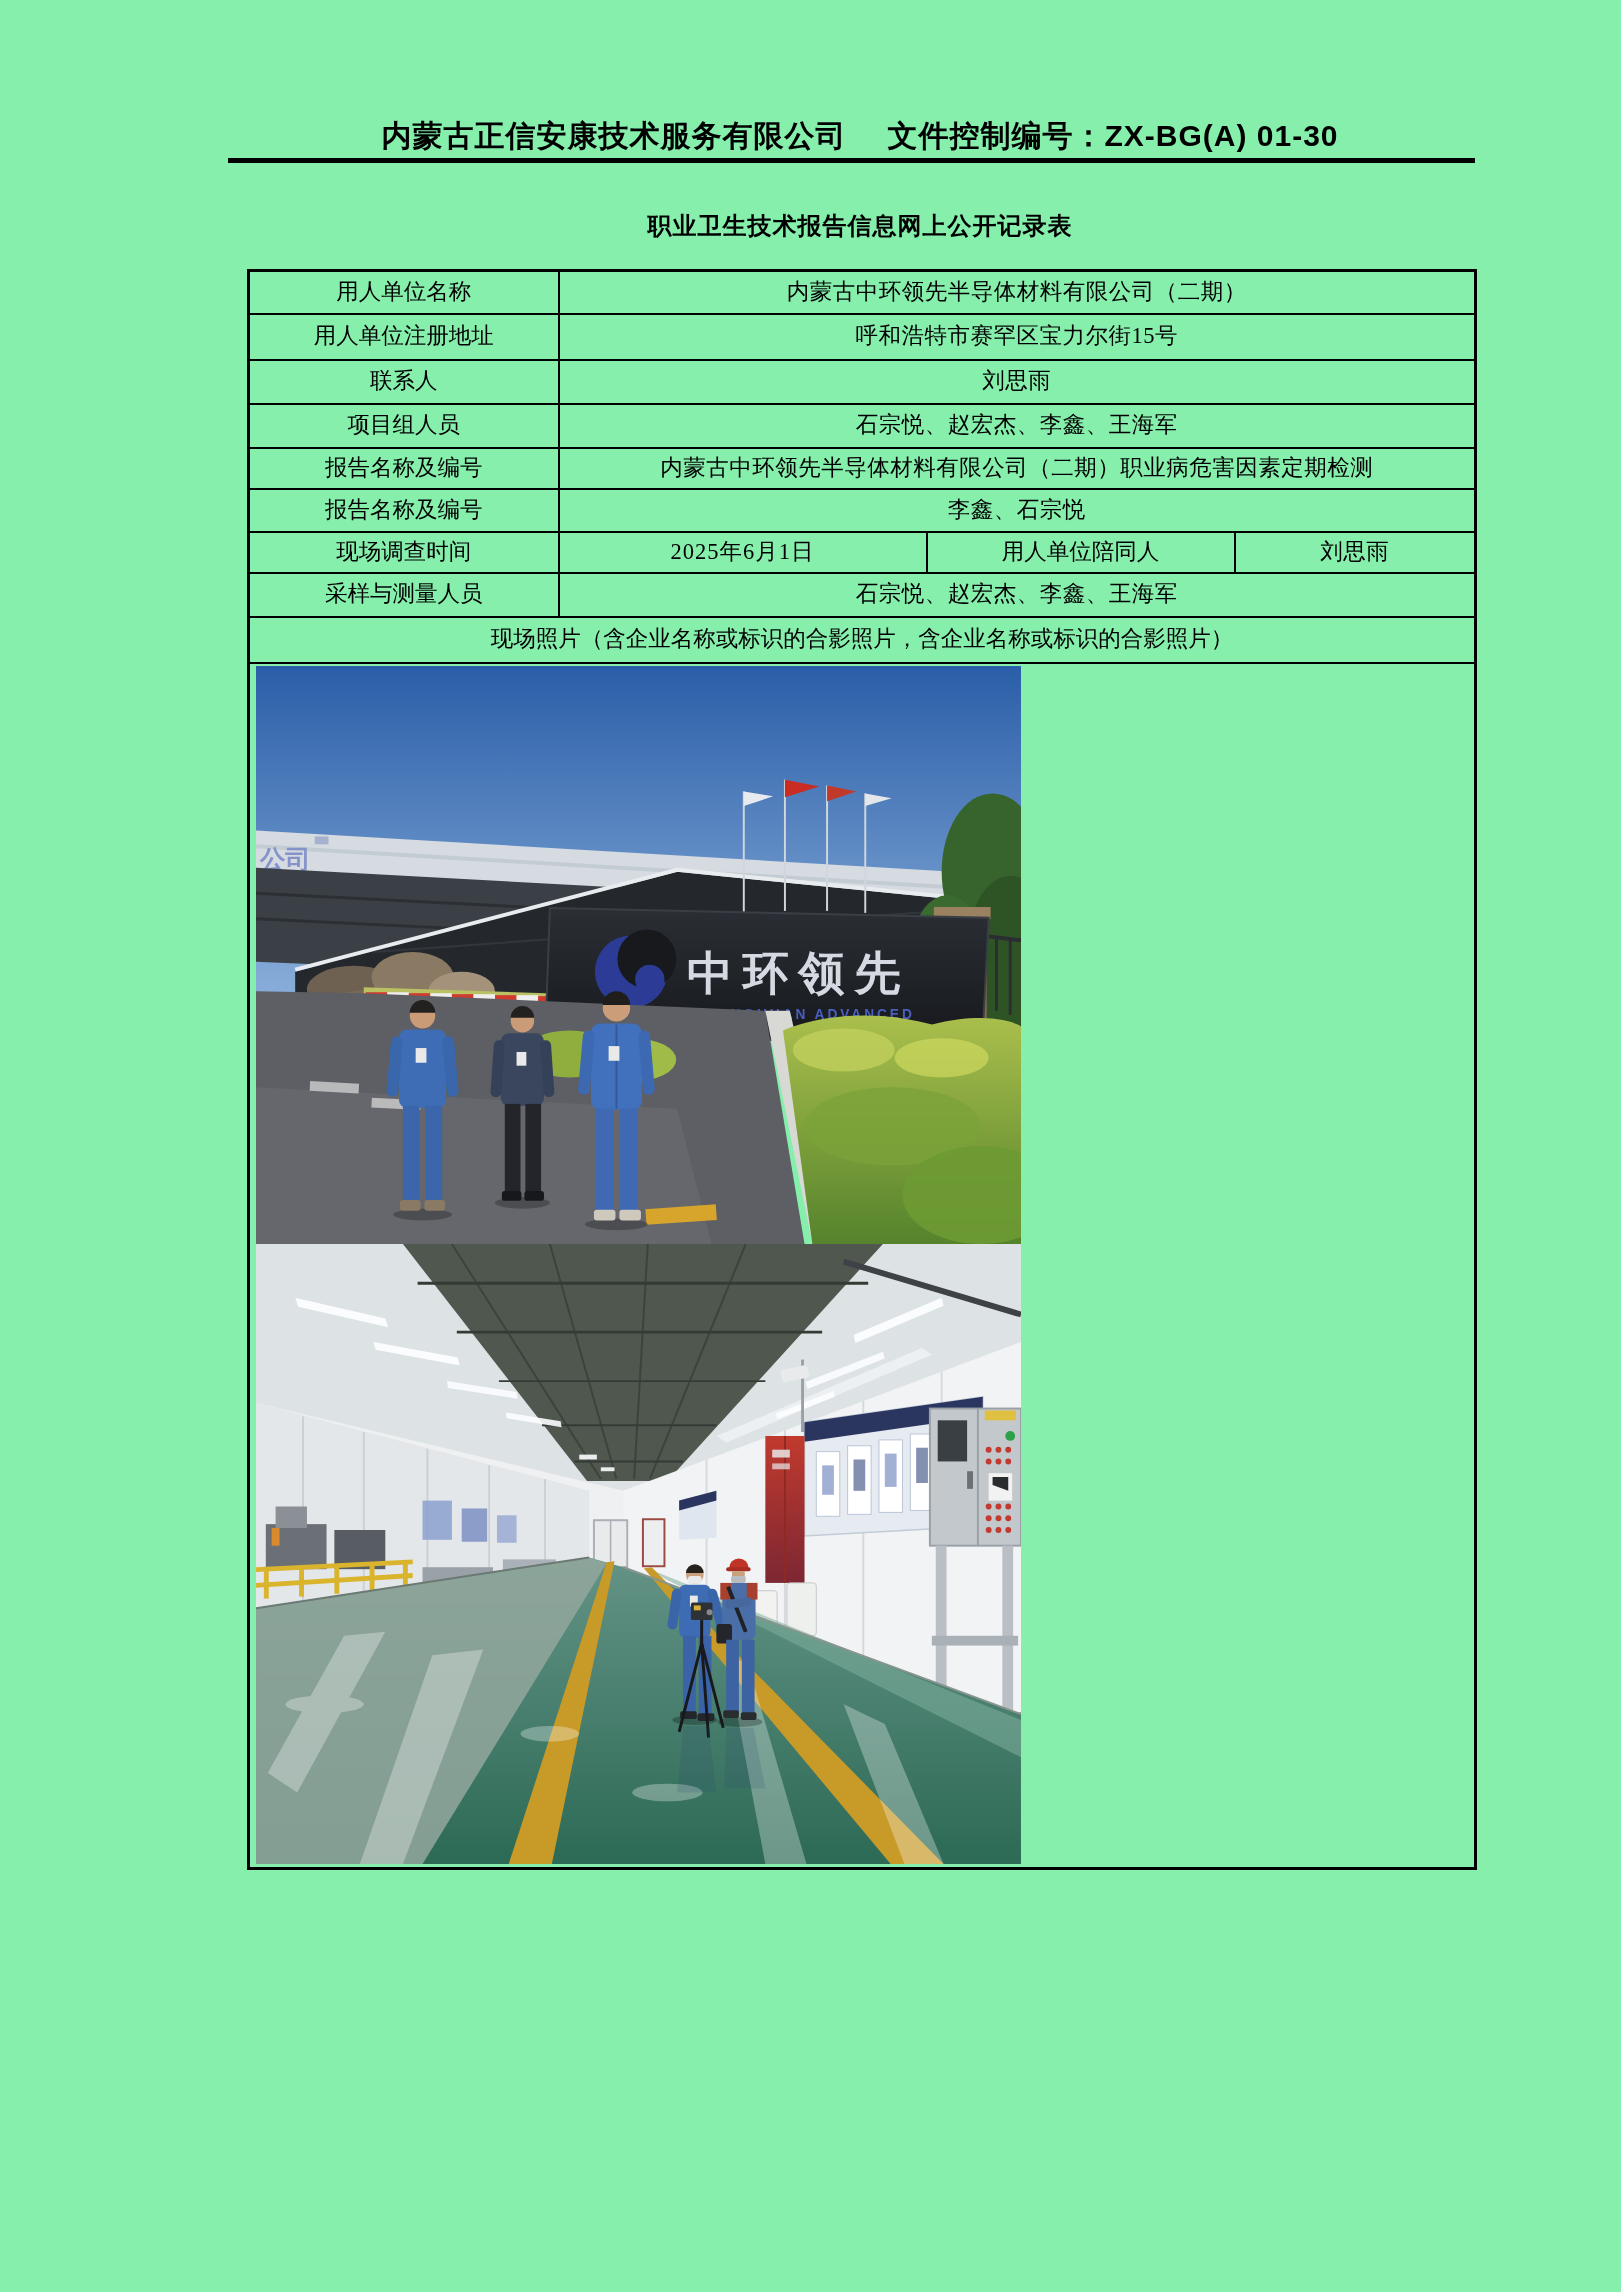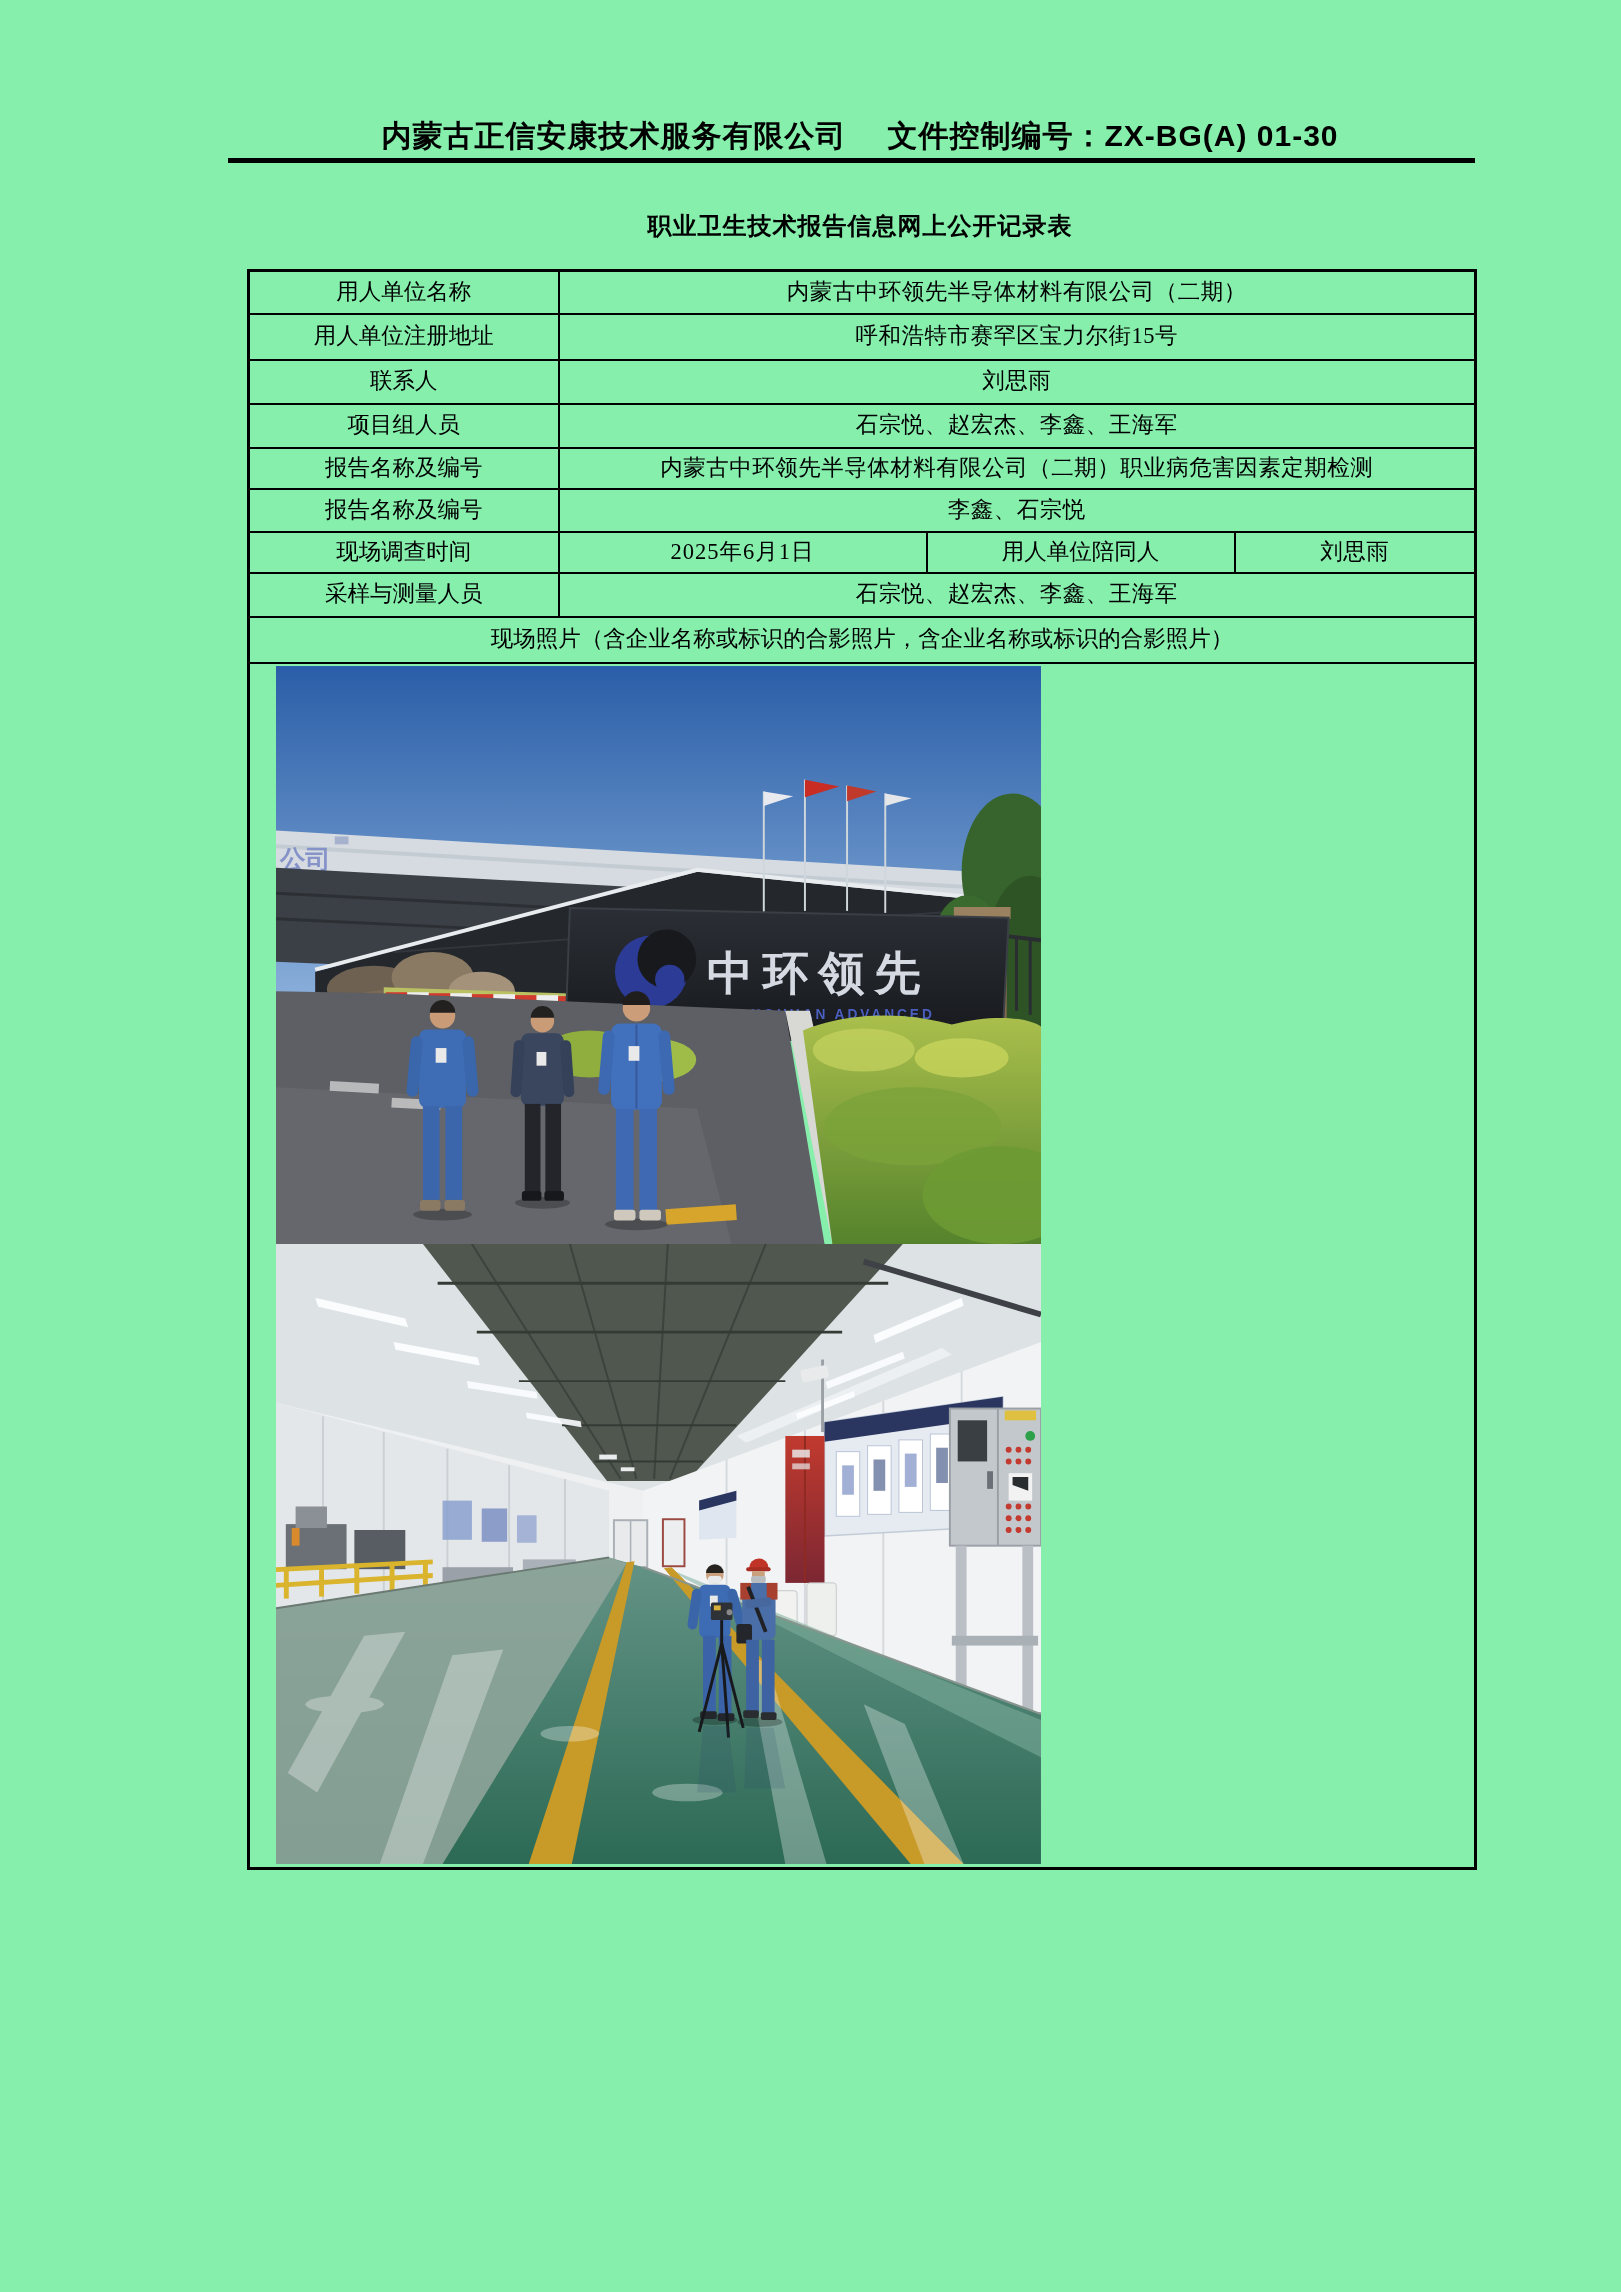--- a/index.html
+++ b/index.html
@@ -40,21 +40,21 @@
     text-align:center;vertical-align:middle;
     font-size:22.5px;line-height:1.25;
     padding:2px 5.9px;
     overflow:hidden;
   }
   td.lbl{font-size:21.6px;margin-left:48px;}
   td.val{font-size:22.5px;letter-spacing:0.5px;}
   td.date{font-size:28px;letter-spacing:1px;}
   td.photos-header{text-align:left;padding-left:15.7px;font-size:22.5px;}
   td.photo-cell{padding:0;vertical-align:top;text-align:left;}
-  .photo-stack{width:765px;margin-left:20px;}
+  .photo-stack{width:765px;}
   .photo-stack svg{display:block;}
 </style>
 </head>
 <body>
 
 <div class="page">
 
   <div class="doc-header">
     <span>内蒙古正信安康技术服务有限公司</span><span class="code-group"><span>文件控制编号：</span><span>ZX-BG(A) 01-30</span></span>
   </div>

